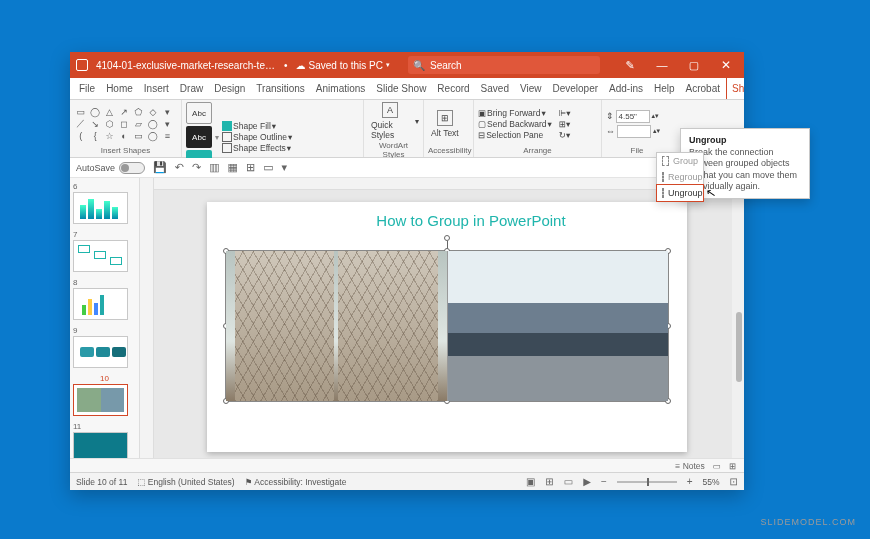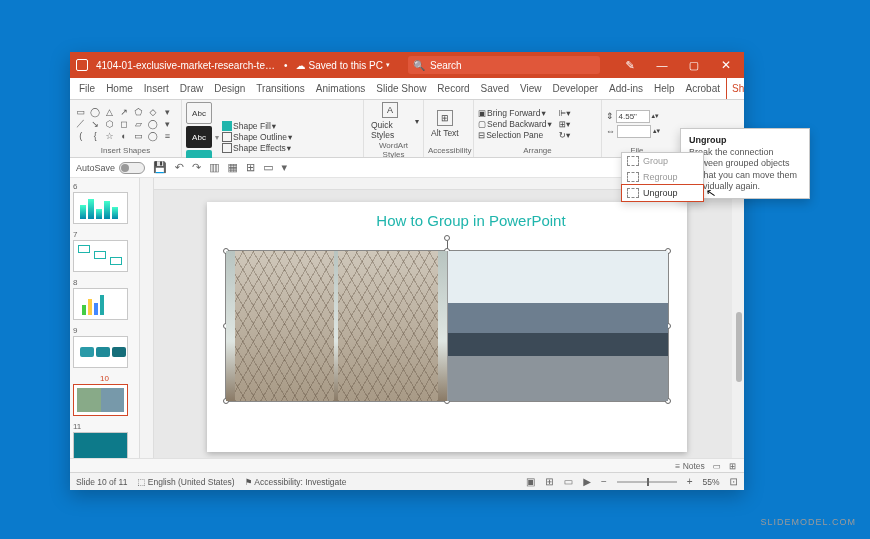--- a/index.html
+++ b/index.html
@@ -49,21 +49,21 @@
   .mini-stack { display:flex; flex-direction:column; gap:1px; font-size:8.5px; }
   .mini-stack .row { display:flex; align-items:center; gap:1px; white-space:nowrap; }
   .sq { width:10px; height:10px; border:1px solid #666; display:inline-block; }
   .sq.fill { background:#1fb5ac; border-color:#1fb5ac; }
   .vbtn { display:flex; flex-direction:column; align-items:center; gap:2px; font-size:8.5px; padding:0 3px; }
   .vbtn .ic { width:16px; height:16px; border:1px solid #888; display:flex; align-items:center; justify-content:center; font-size:9px; }
   .size-inputs { display:flex; flex-direction:column; gap:2px; }
   .size-inputs .srow { display:flex; align-items:center; gap:2px; }
   .szfield { width:34px; height:13px; border:1px solid #bbb; background:#fff; font-size:8px; padding:0 2px; display:flex; align-items:center; }
   .group-menu {
-    position:absolute; right:40px; top:100px; width:83px; background:#fff; border:1px solid #c8c8c8;
+    position:absolute; right:40px; top:100px; width:48px; background:#fff; border:1px solid #c8c8c8;
     box-shadow:0 3px 8px rgba(0,0,0,0.15); font-size:9px; z-index:20;
   }
   .group-menu .gi { display:flex; align-items:center; gap:4px; padding:3px 5px; color:#999; }
   .group-menu .gi.enabled { color:#333; }
   .group-menu .gi.ungroup { border:1px solid #d24726; margin:-1px; }
   .group-menu .gic { width:12px; height:10px; border:1px dashed #888; position:relative; }
   .cursor { position:absolute; right:28px; top:134px; font-size:12px; z-index:22; transform:rotate(-10deg); }
   .tooltip {
     position:absolute; left:680px; top:128px; width:130px; background:#fff; border:1px solid #c8c8c8;
     box-shadow:0 4px 10px rgba(0,0,0,0.2); padding:6px 8px; font-size:9px; z-index:19;

